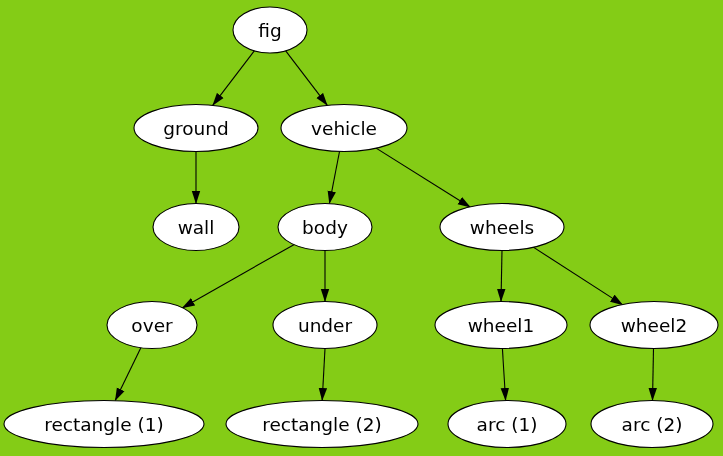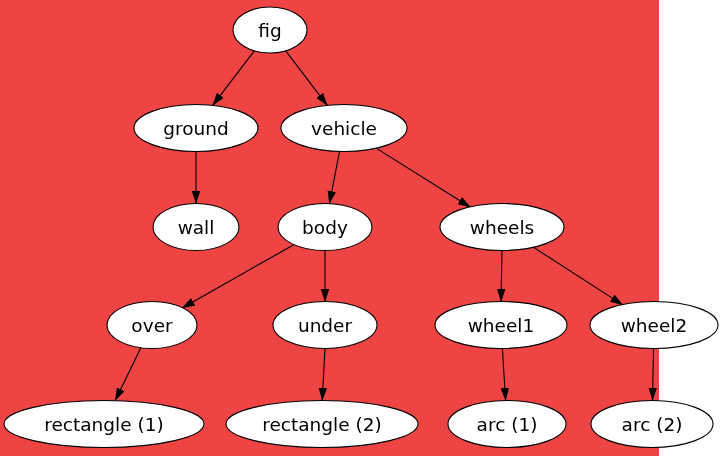--- a/index.html
+++ b/index.html
@@ -5,23 +5,23 @@
   html, body {
     margin: 0;
     padding: 0;
     background: #ffffff;
     width: 723px;
     height: 456px;
     overflow: hidden;
     font-family: "DejaVu Sans", sans-serif;
   }
   .canvas {
-    width: 659px;
+    width: 723px;
     height: 456px;
-    background: #ef4444;
+    background: #84cc16;
   }
   svg { display: block; }
   .edge {
     stroke: #000000;
     stroke-width: 1.1;
     fill: none;
   }
   .node-ellipse {
     fill: #ffffff;
     stroke: #000000;

